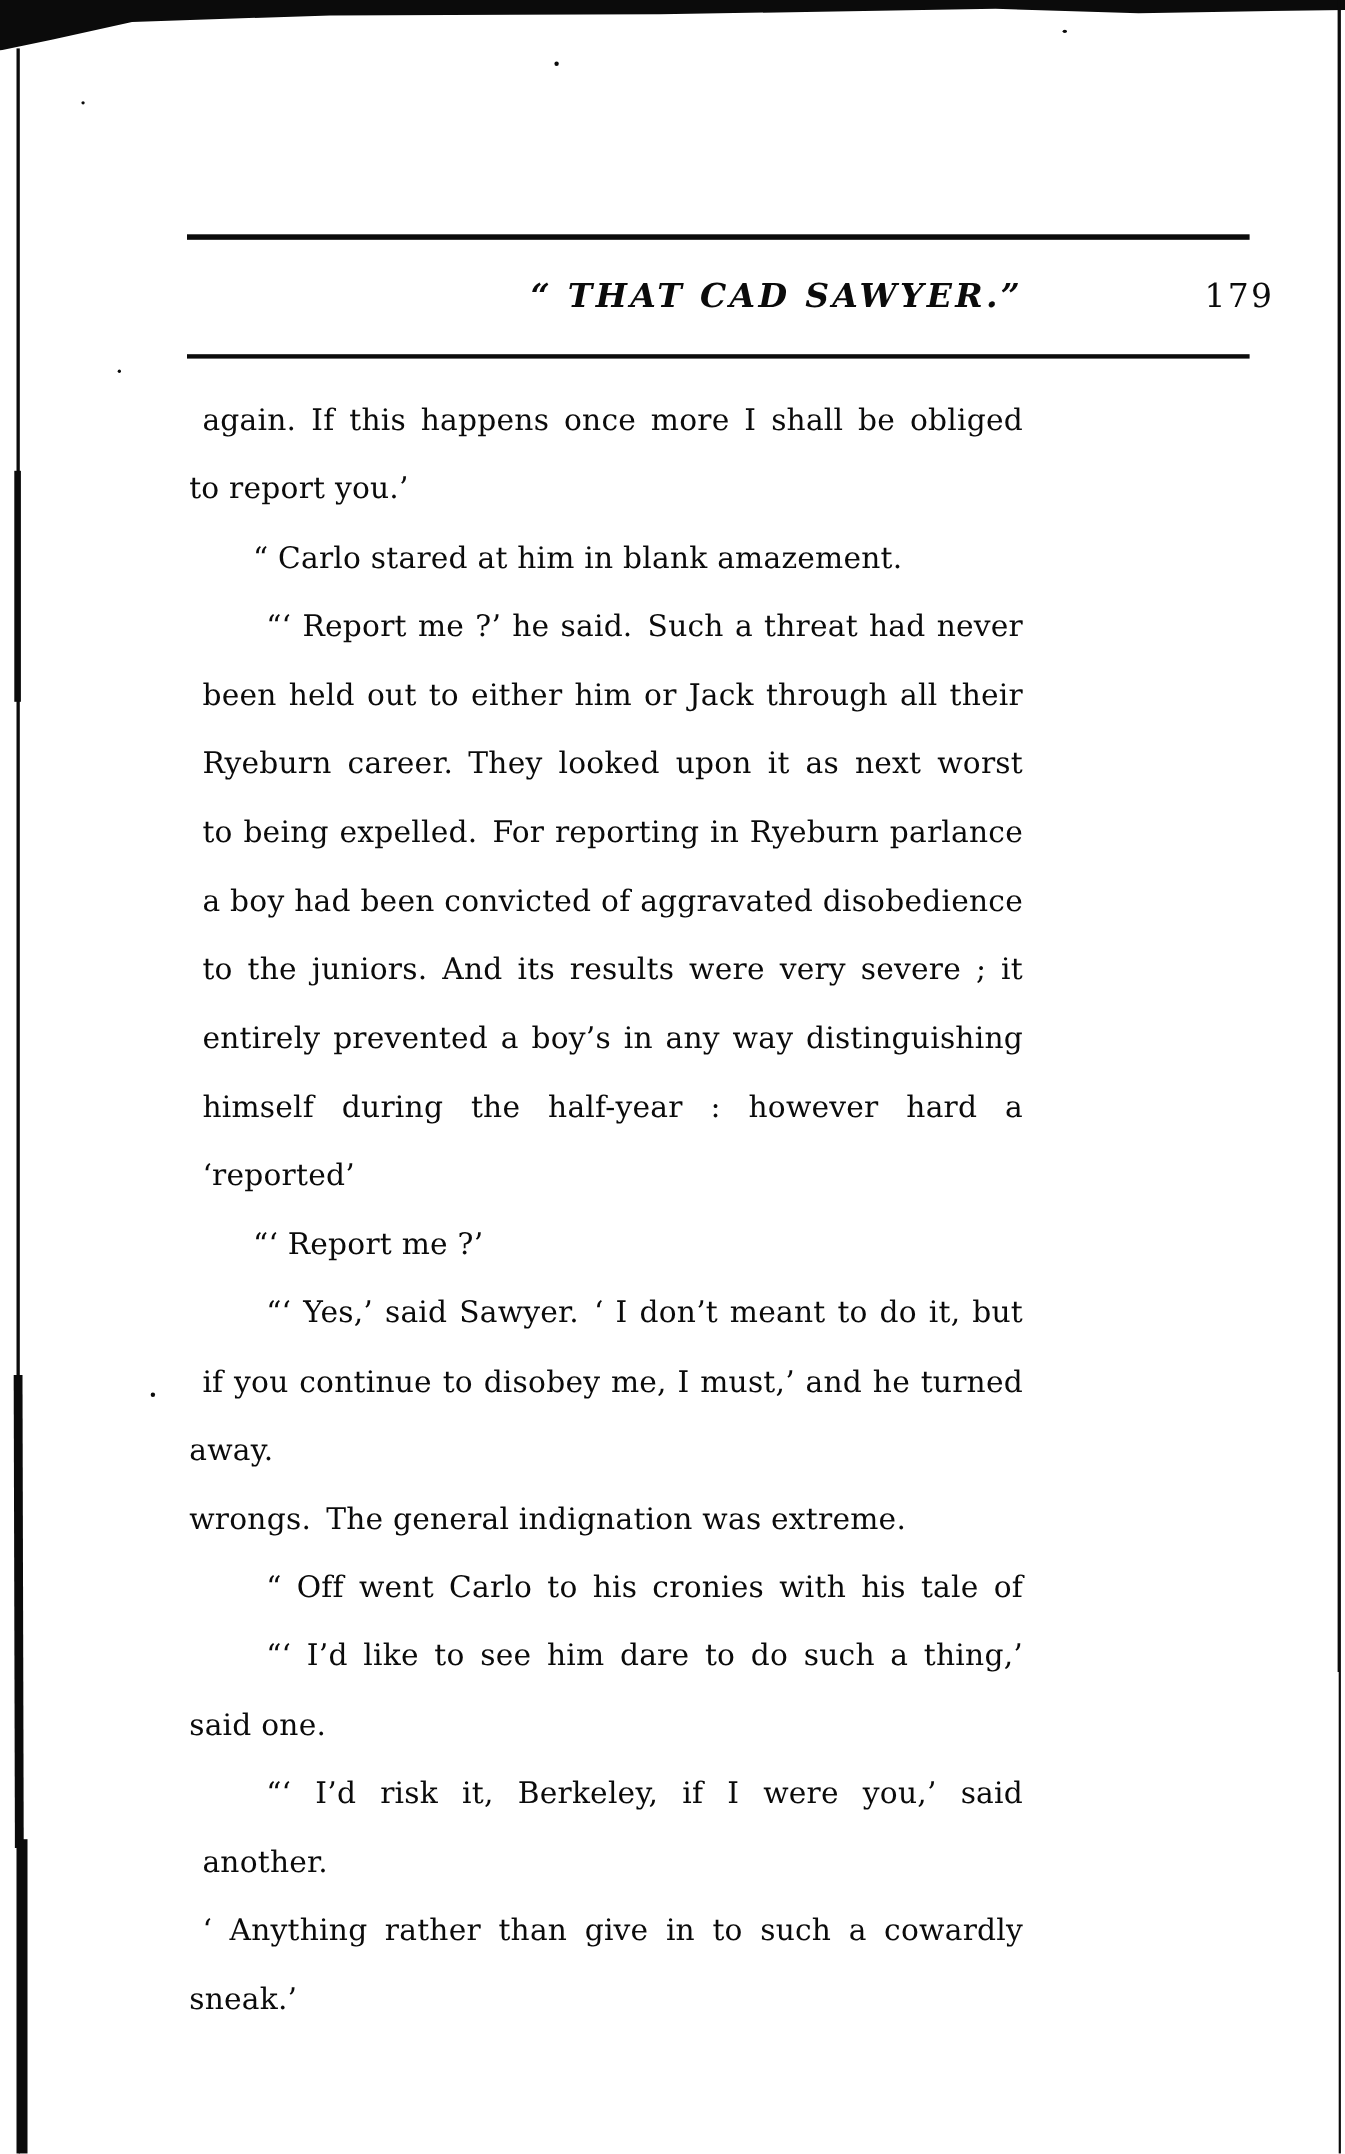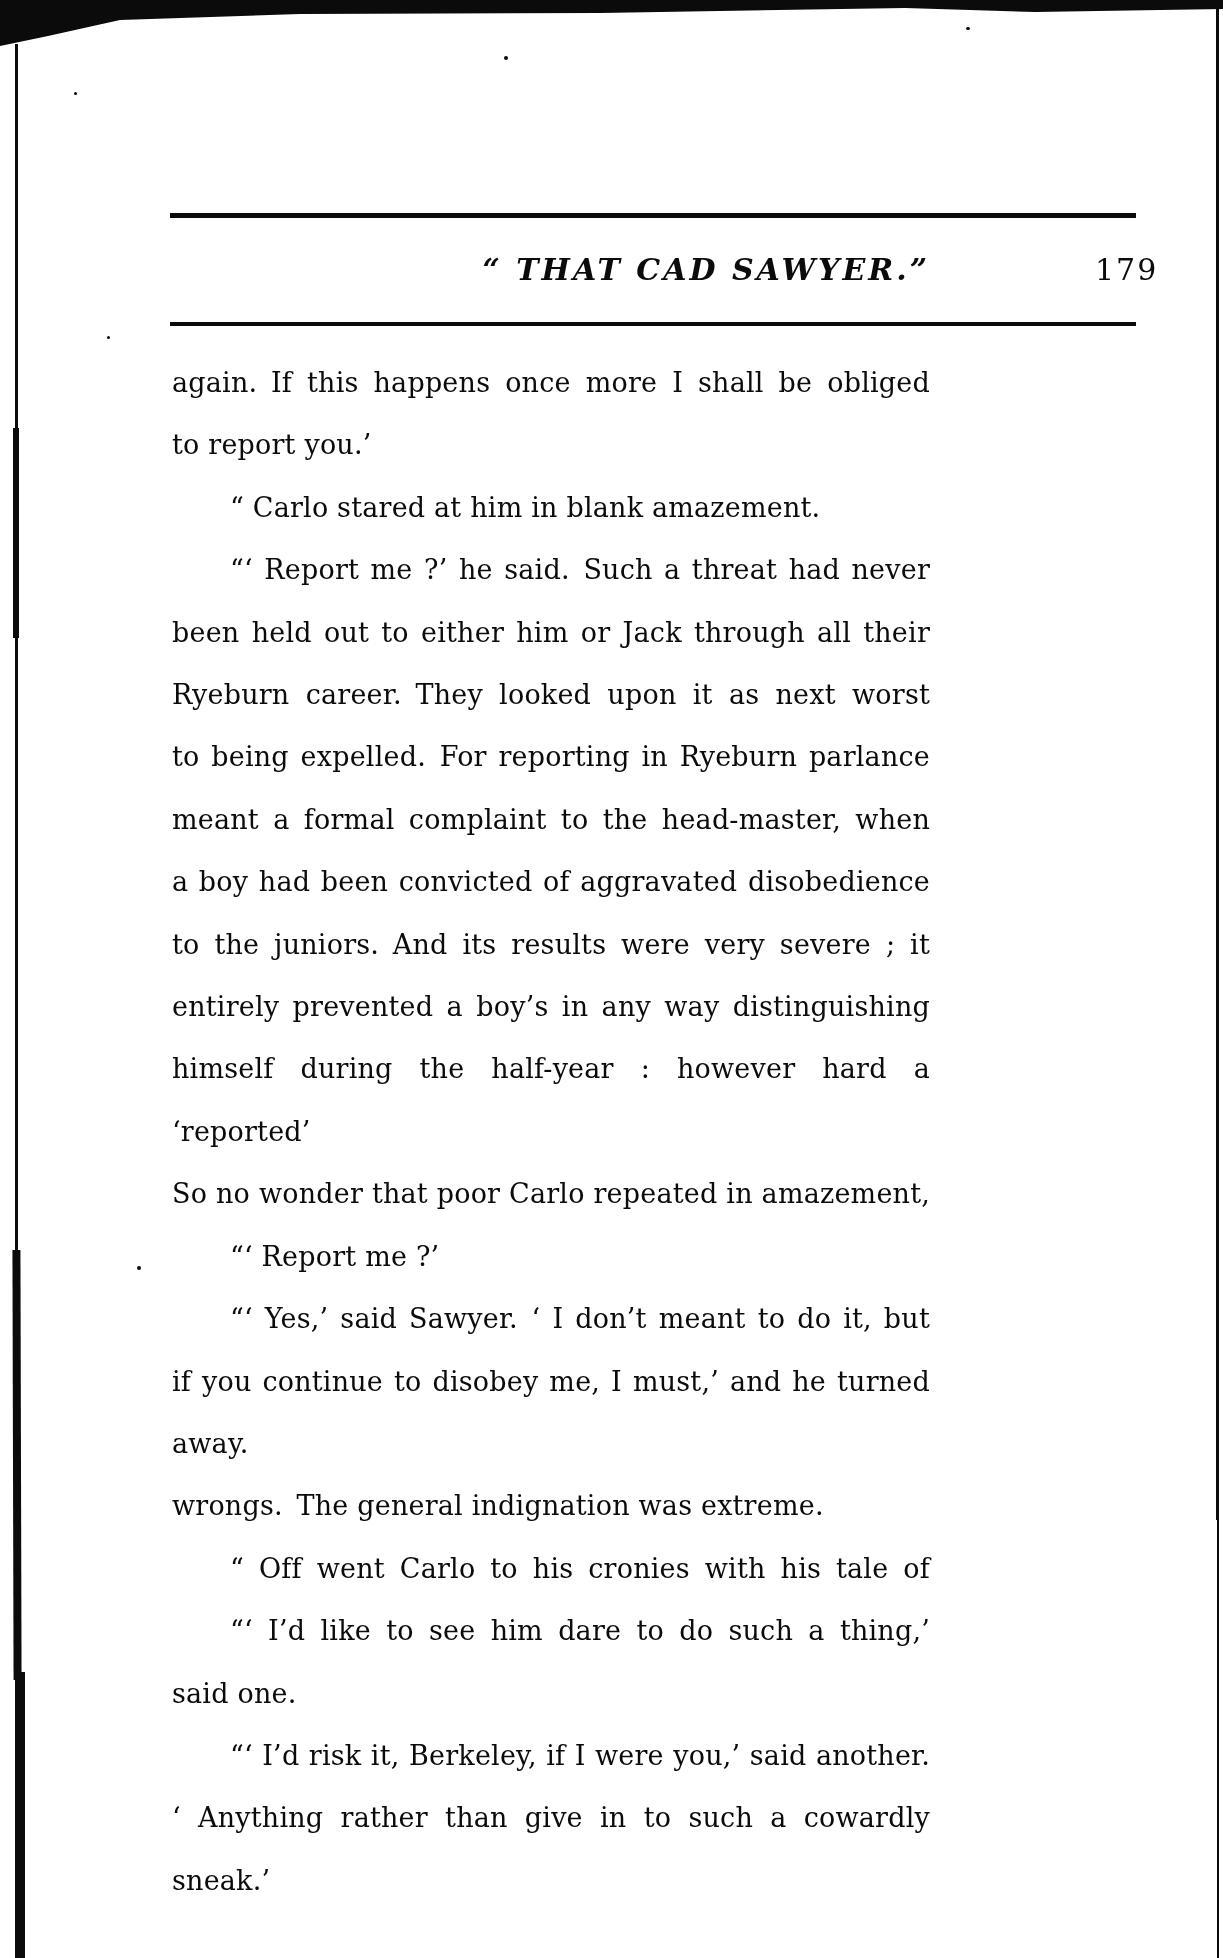--- a/index.html
+++ b/index.html
@@ -60,21 +60,21 @@
   
   .text-block {
     position: absolute; left: 172px; top: 352px; width: 758px;
   }
   .line {
     font-size: 27px;
     line-height: 62.4px;
     letter-spacing: 0.2px;
     white-space: normal;
   }
-  .line.j { text-align: justify; text-align-last: justify; }
+  .line.j { text-align: justify; text-align-last: justify; margin-left: 12px; }
   .line.in { text-indent: 58px; }
   .it { }
 </style>
 </head>
 <body>
 
 <div id="page">
 
   <div class="top-band"></div>
   <div class="edge left-line-main"></div>
@@ -95,26 +95,24 @@
   <div class="rule rule-bottom"></div>
 
   <div class="text-block">
       <div class="line j"><span>again. If this happens once more I shall be obliged</span></div>
       <div class="line"><span>to report you.’</span></div>
       <div class="line in"><span>“ Carlo stared at him in blank amazement.</span></div>
       <div class="line j in"><span>“‘ Report me ?’ he said. Such a threat had never</span></div>
       <div class="line j"><span>been held out to either him or Jack through all their</span></div>
       <div class="line j"><span>Ryeburn career. They looked upon it as next worst</span></div>
       <div class="line j"><span>to being expelled. For reporting in Ryeburn parlance</span></div>
-      <div class="line j"><span>meant a formal complaint to the head-master, when</span></div>
       <div class="line j"><span>a boy had been convicted of aggravated disobedience</span></div>
       <div class="line j"><span>to the juniors. And its results were very severe ; it</span></div>
       <div class="line j"><span>entirely prevented a boy’s in any way distinguishing</span></div>
       <div class="line j"><span>himself during the half-year : however hard a ‘reported’</span></div>
-      <div class="line j"><span>So no wonder that poor Carlo repeated in amazement,</span></div>
       <div class="line in"><span>“‘ </span><span class="it">Report</span><span> me ?’</span></div>
       <div class="line j in"><span>“‘ Yes,’ said Sawyer. ‘ I don’t meant to do it, but</span></div>
       <div class="line j"><span>if you continue to disobey me, I must,’ and he turned</span></div>
       <div class="line"><span>away.</span></div>
       <div class="line"><span>wrongs. The general indignation was extreme.</span></div>
       <div class="line j in"><span>“ Off went Carlo to his cronies with his tale of</span></div>
       <div class="line j in"><span>“‘ I’d like to see him dare to do such a thing,’</span></div>
       <div class="line"><span>said one.</span></div>
       <div class="line j in"><span>“‘ I’d risk it, Berkeley, if I were you,’ said another.</span></div>
       <div class="line j"><span>‘ Anything rather than give in to such a cowardly</span></div>

